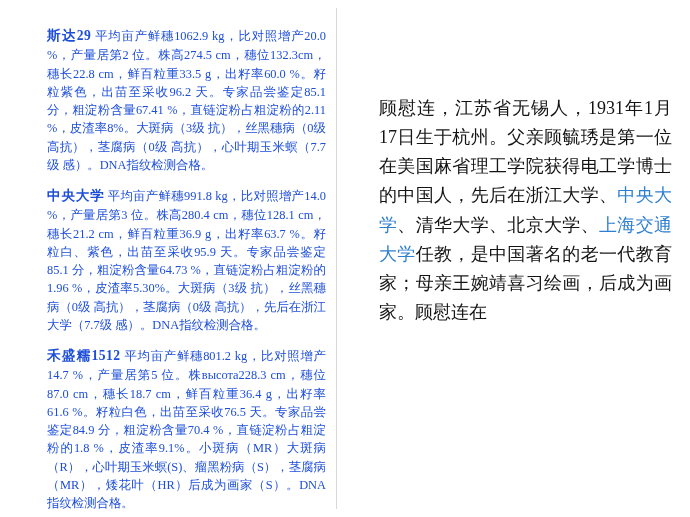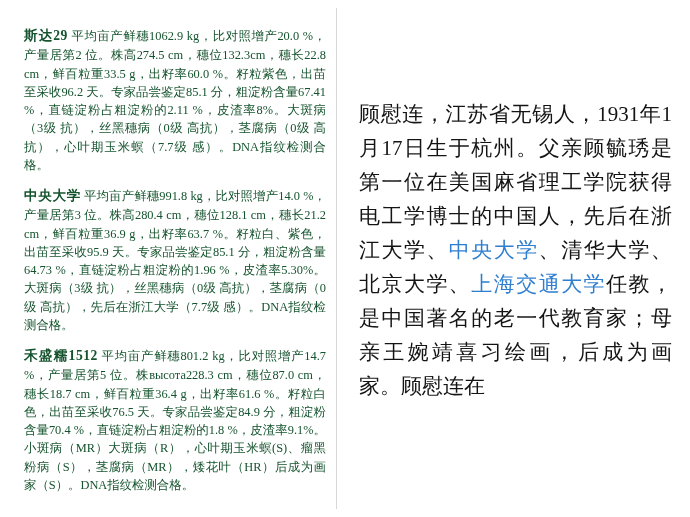--- a/index.html
+++ b/index.html
@@ -27,23 +27,24 @@
     box-sizing: border-box;
     padding: 14px 10px 6px 24px;
     background: #ffffff;
   }
   .entry {
     margin-bottom: 11px;
   }
   .entry-body {
     font-size: 12.4px;
     line-height: 1.47;
-    color: #14532d;
+    color: #1d4ed8;
     text-align: justify;
     text-justify: inter-character;
+    margin-left: 23px;
   }
   .entry-name {
     font-weight: bold;
     font-size: 13.6px;
     letter-spacing: 0.5px;
     margin-right: 3px;
   }
   
   .divider {
     width: 1px;
@@ -52,25 +53,26 @@
     flex: 0 0 1px;
   }
   
   .right-col {
     flex: 1;
     box-sizing: border-box;
     padding: 76px 18px 6px 22px;
     background: #ffffff;
   }
   .bio {
-    font-size: 21px;
+    font-size: 18px;
     line-height: 1.62;
     color: #141414;
     text-align: justify;
     text-justify: inter-character;
+    margin-left: 20px;
   }
   .lnk {
     color: #2f7fd0;
   }
 </style>
 </head>
 <body>
 
 <div class="page">
 

